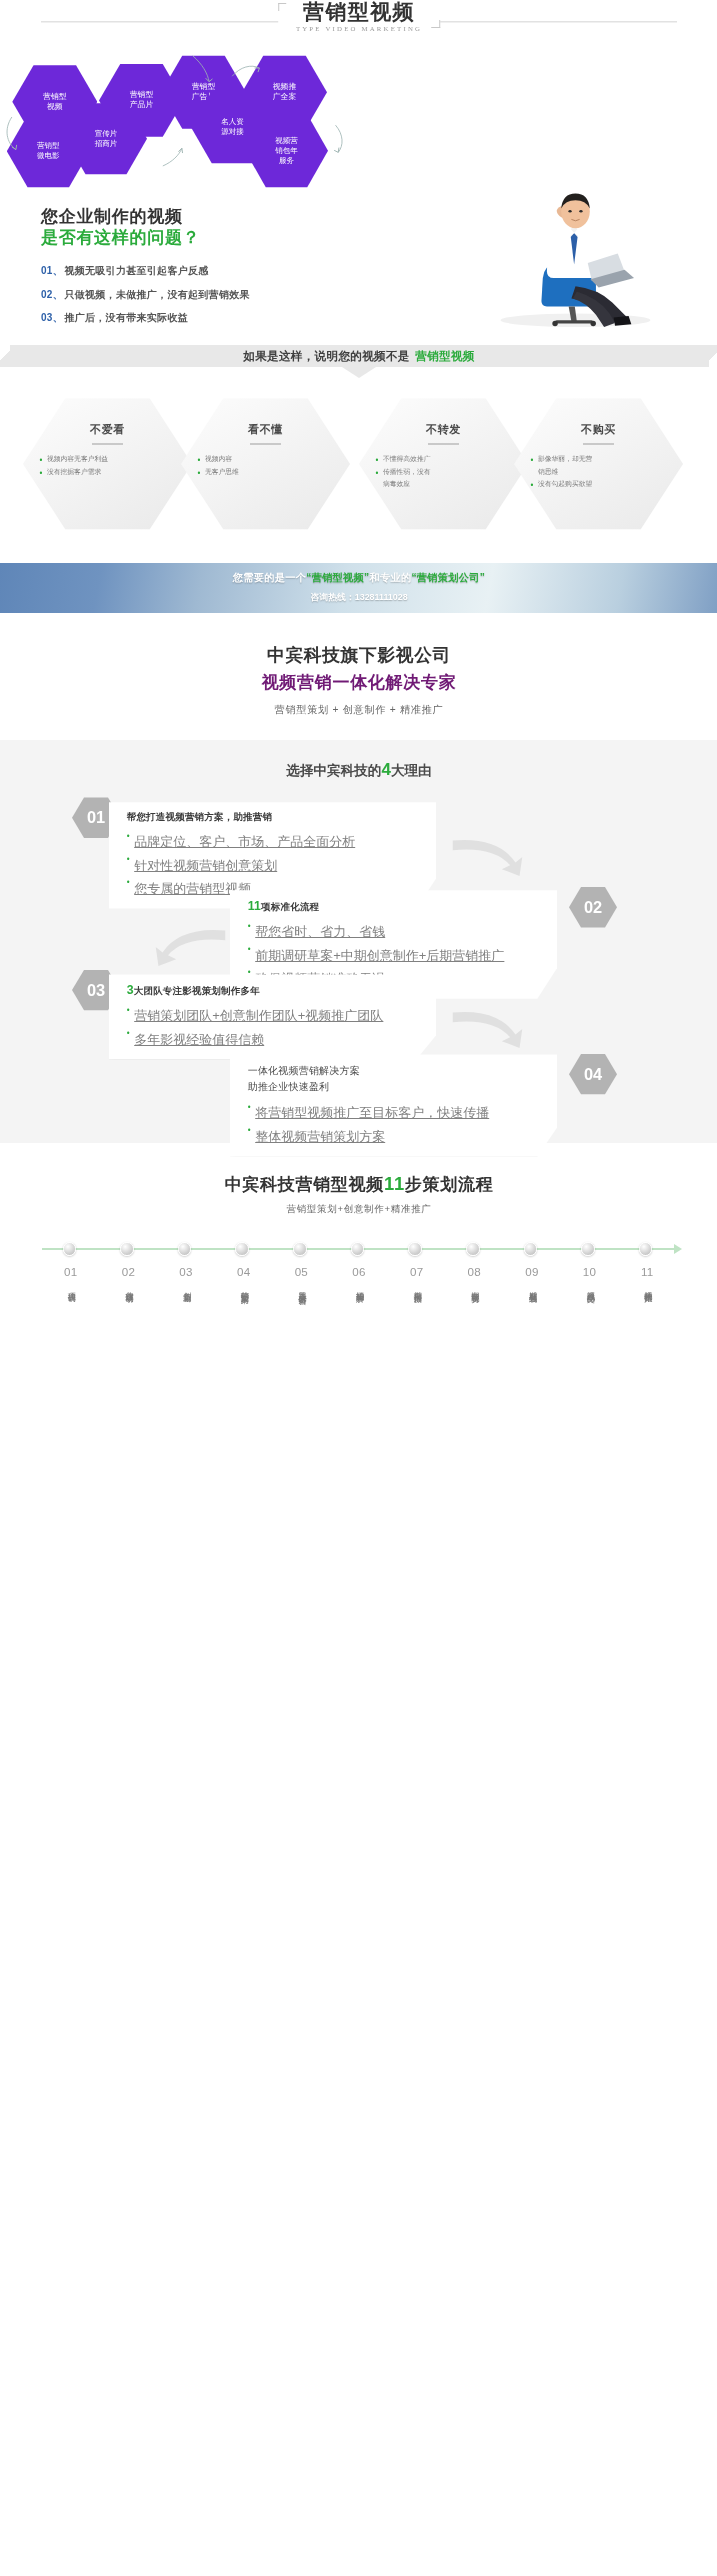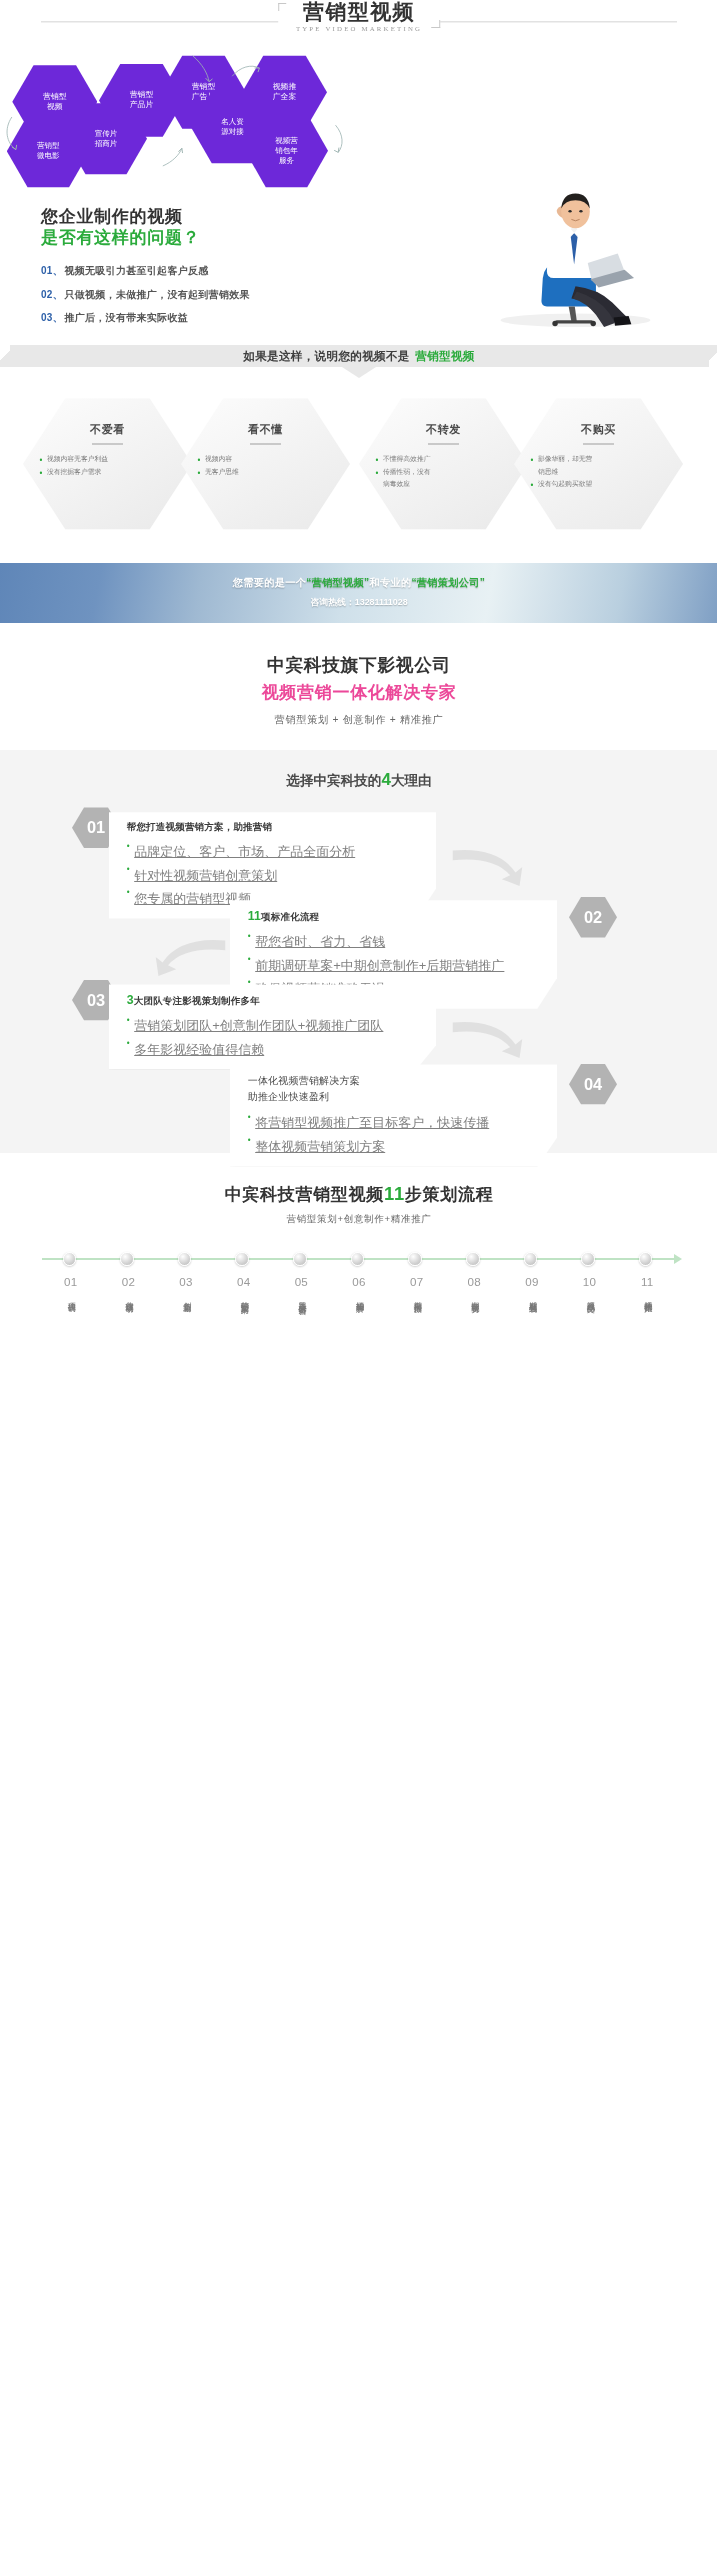--- a/index.html
+++ b/index.html
@@ -98,33 +98,33 @@
   .fhex li {
     font-size:6.8px; color:#7d7d7d; line-height:1.85; position:relative; padding-left:7.5px;
   }
   .fhex li:before {
     content:"•"; color:#2bab3c; position:absolute; left:0; top:0; font-size:8.2px;
   }
   .fhex li.cont:before { content:""; }
 
   
   .bbanner {
-    height:60px; margin-top:27px;
+    height:50px; margin-top:27px;
     background:linear-gradient(100deg,#5f86b8 0%,#6f93c0 14%,#9fb9d2 28%,#cfe0ea 48%,#e8f1f4 68%,#b9cfdf 86%,#7f9fc4 100%);
     display:flex; flex-direction:column; align-items:center; justify-content:center;
     position:relative;
   }
   .bbanner .line1 { font-size:10.2px; font-weight:bold; color:#ffffff; letter-spacing:0.3px; text-shadow:0 0.7px 1.4px rgba(0,0,0,.25); }
   .bbanner .line1 .green { color:#2bab3c; }
   .bbanner .line2 { font-size:8.9px; font-weight:bold; color:#ffffff; margin-top:6.1px; text-shadow:0 0.7px 1.4px rgba(0,0,0,.25); }
 
   
   .company { text-align:center; padding:30px 0 23px; }
   .company .c1 { font-size:17.7px; font-weight:bold; color:#333; letter-spacing:0.7px; }
-  .company .c2 { font-size:17px; font-weight:bold; color:#ec4899; margin-top:4.1px; letter-spacing:0.7px; }
+  .company .c2 { font-size:17px; font-weight:bold; color:#701a75; margin-top:4.1px; letter-spacing:0.7px; }
   .company .c3 { font-size:10.2px; color:#666; margin-top:8.9px; letter-spacing:0.7px; }
 
   
   .reasons { background:#f4f4f4; padding:20.5px 0 31px; position:relative; }
   .reasons-title { text-align:center; font-size:13.6px; font-weight:bold; color:#4a4a4a; margin-bottom:16.4px; }
   .reasons-title .big { color:#2bab3c; font-size:17px; }
   .rrow { position:relative; height:80px; }
   .rcard {
     position:absolute; width:327px; min-height:71px; background:#fff; padding:8.9px 13.6px 8.2px 17.7px;
     filter:drop-shadow(0 1.4px 3.4px rgba(0,0,0,0.10));

